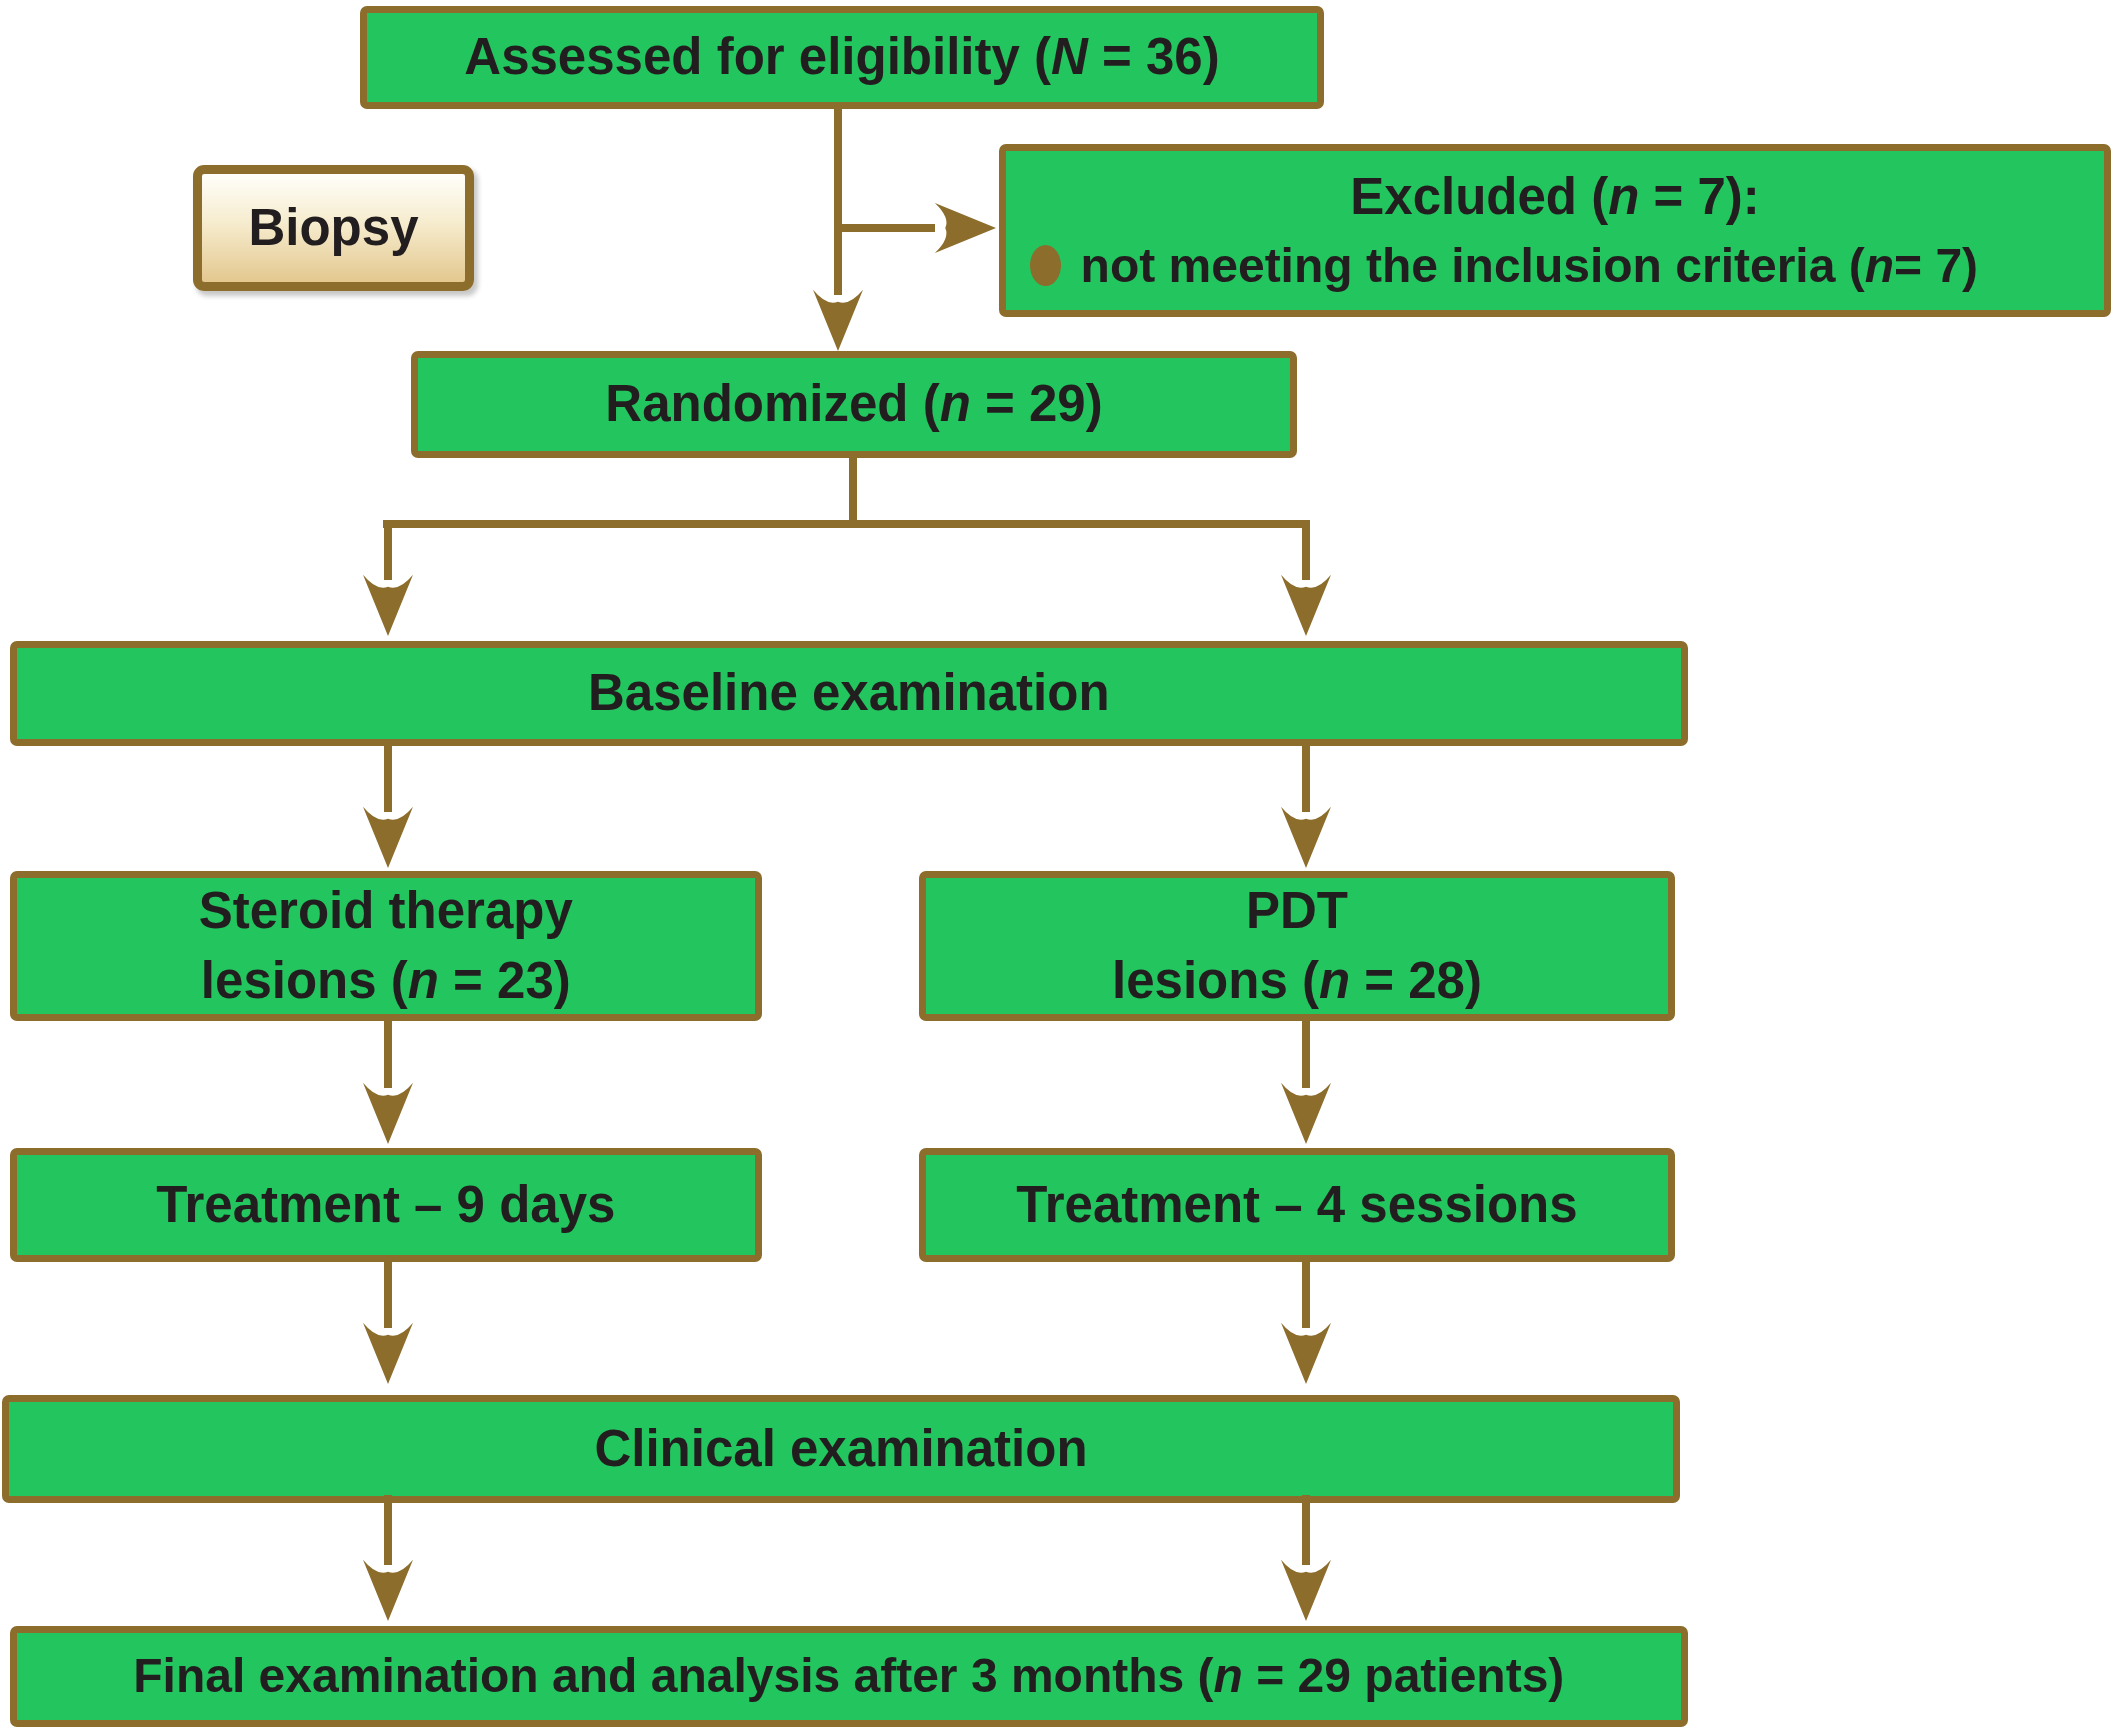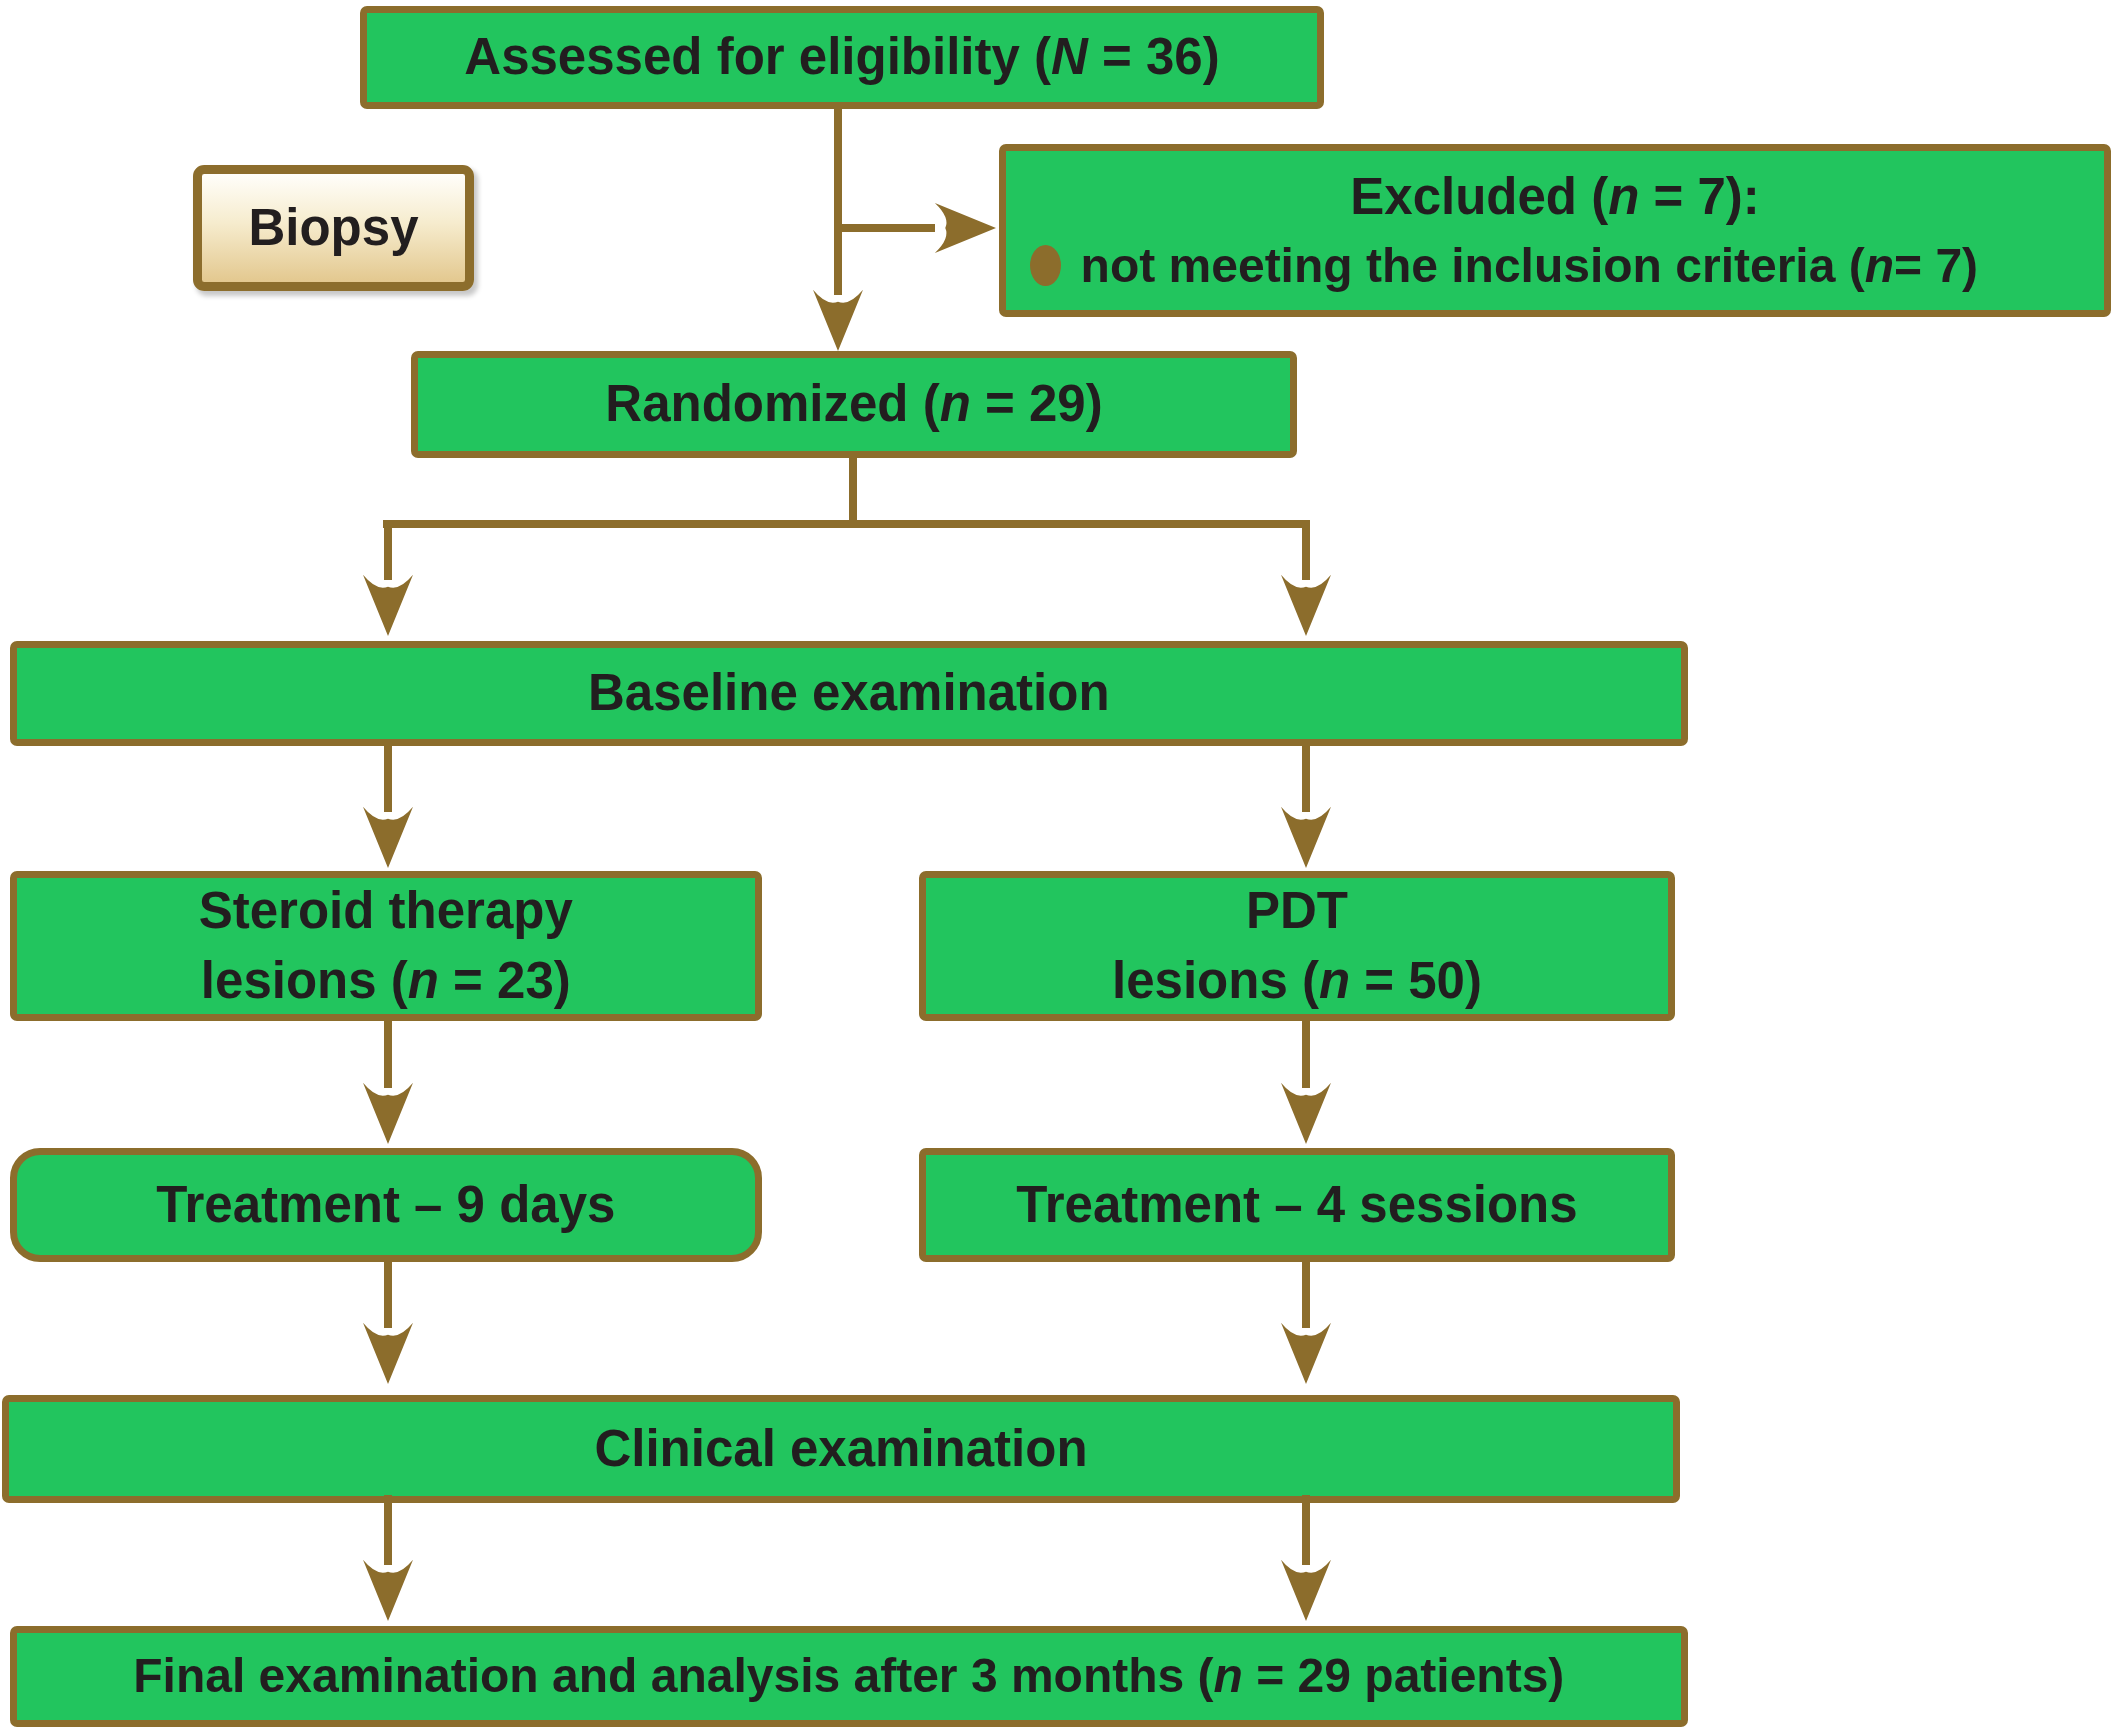--- a/index.html
+++ b/index.html
@@ -100,24 +100,24 @@
     <div class="line">Baseline examination</div>
   </div>
 
   <div class="box" style="left:9.8px;top:871px;width:752px;height:150px;">
     <div class="line">Steroid therapy</div>
     <div class="line"><span>lesions (</span><span class="it">n</span><span> = 23)</span></div>
   </div>
 
   <div class="box" style="left:919px;top:871px;width:756px;height:150px;">
     <div class="line">PDT</div>
-    <div class="line"><span>lesions (</span><span class="it">n</span><span> = 50)</span></div>
-  </div>
-
-  <div class="box" style="left:9.8px;top:1148px;width:752px;height:114px;border-radius:30px;">
+    <div class="line"><span>lesions (</span><span class="it">n</span><span> = 28)</span></div>
+  </div>
+
+  <div class="box" style="left:9.8px;top:1148px;width:752px;height:114px;">
     <div class="line">Treatment – 9 days</div>
   </div>
   <div class="box" style="left:919px;top:1148px;width:756px;height:114px;">
     <div class="line">Treatment – 4 sessions</div>
   </div>
 
   <div class="box" style="left:2px;top:1387px;width:1678px;height:108px;margin-top:8px;">
     <div class="line">Clinical examination</div>
   </div>
 

